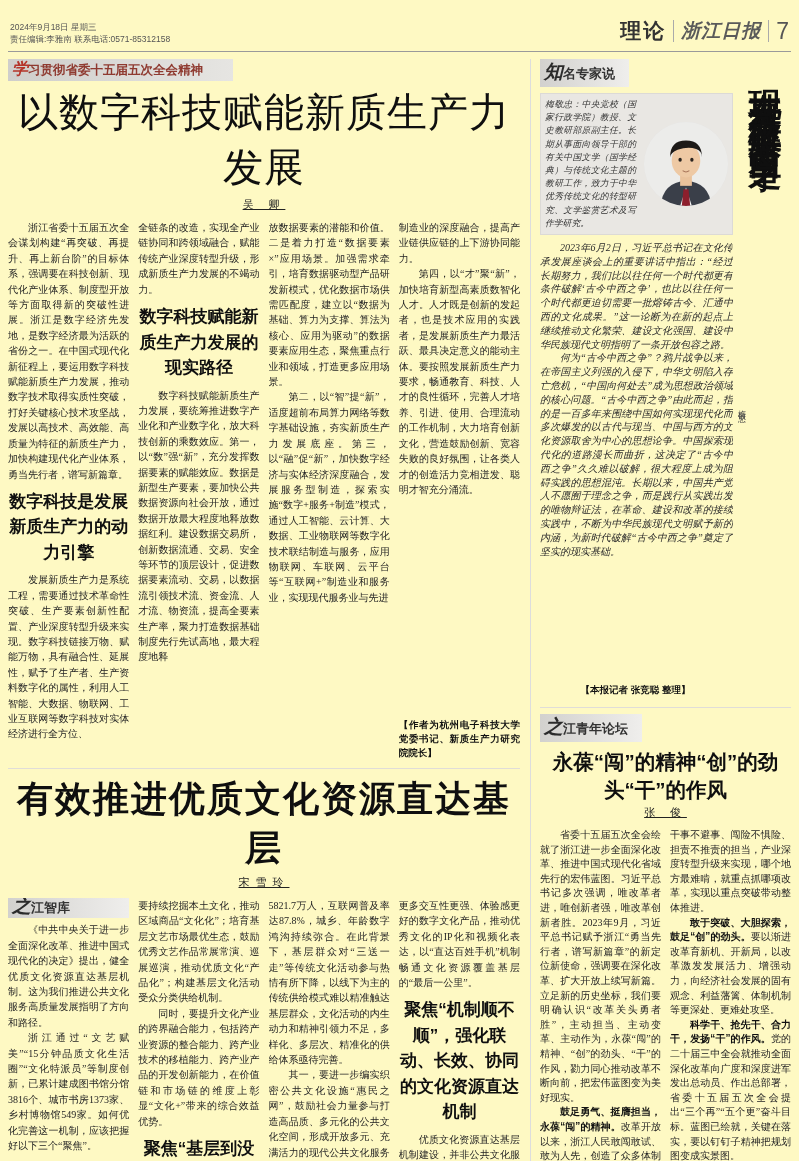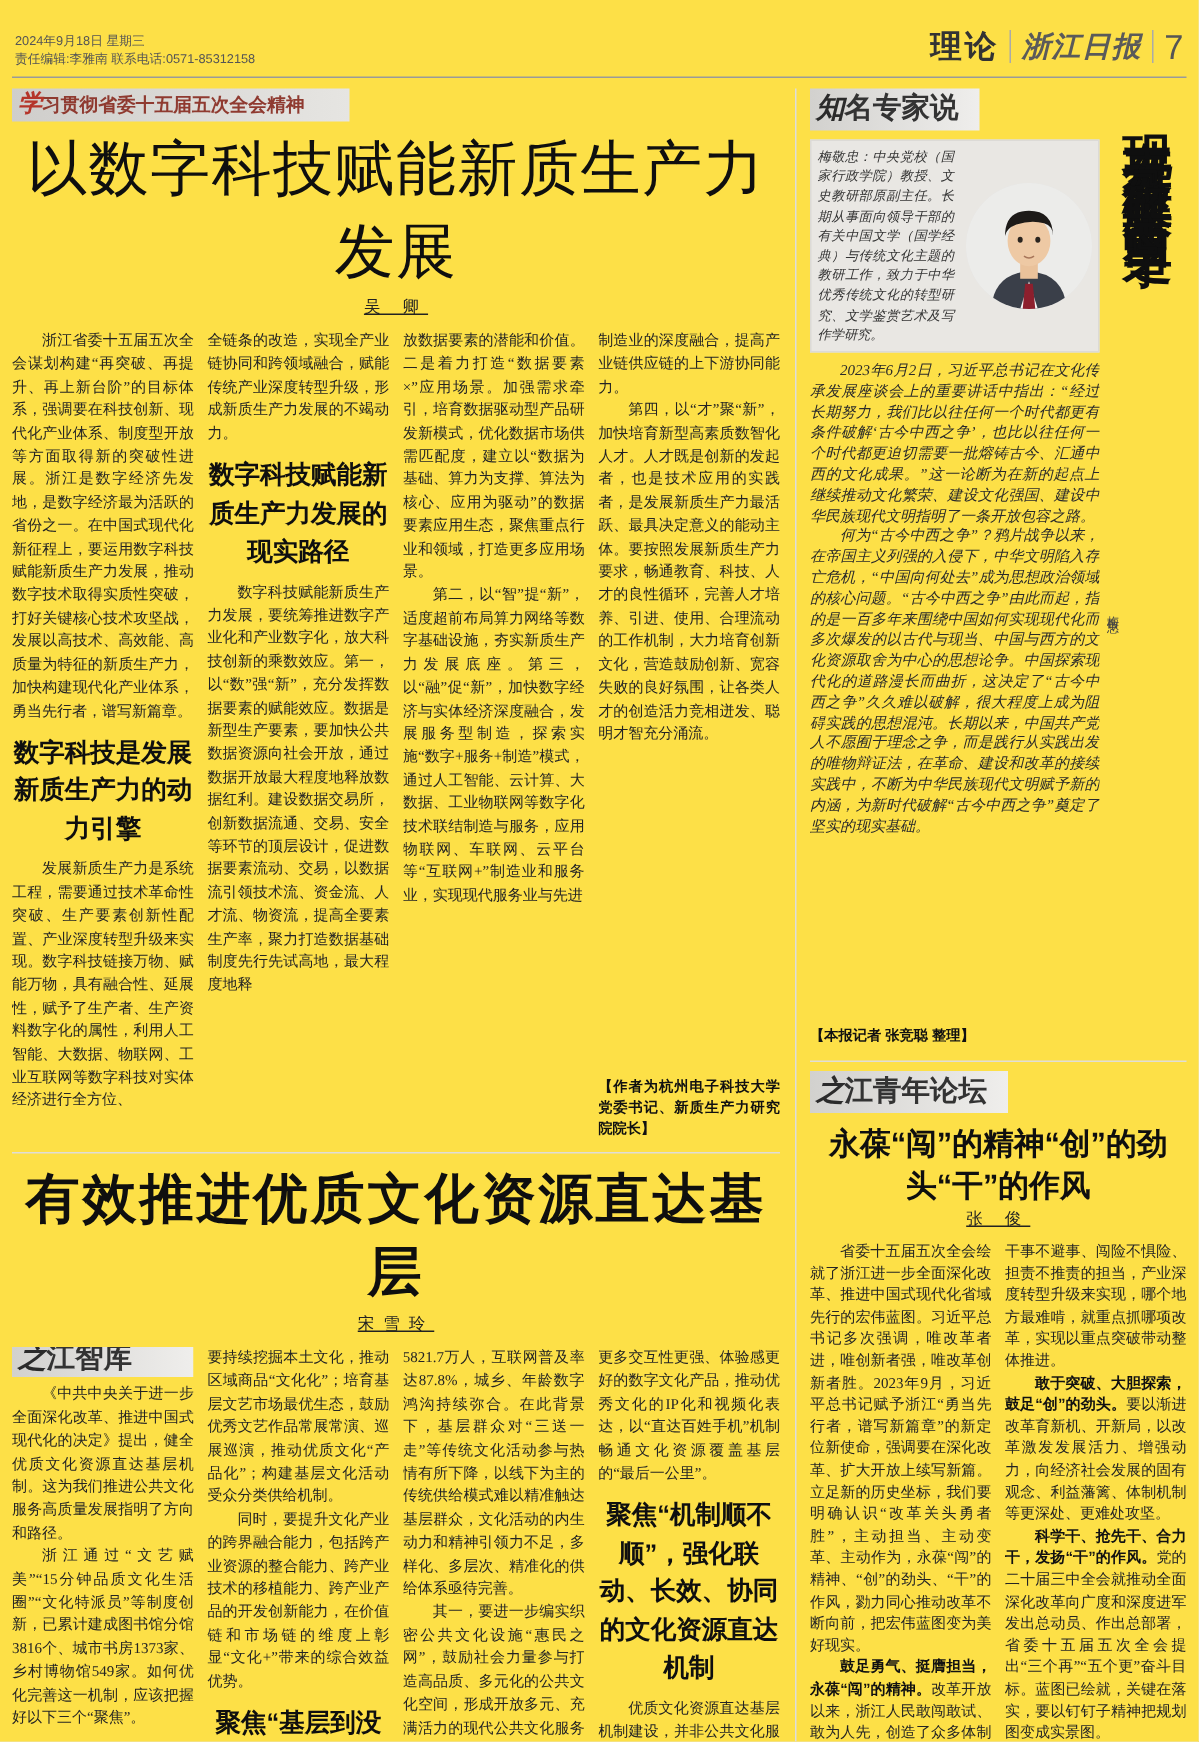--- a/index.html
+++ b/index.html
@@ -1,17 +1,17 @@
 <!DOCTYPE html>
 <html><head>
 <meta charset="utf-8">
 <style>
   * { margin:0; padding:0; box-sizing:border-box; }
   body { background:#e8e6e2; font-family:"Liberation Serif","DejaVu Serif",serif; }
-  .page { width:799px; height:1161px; background:#fde047; margin:0 auto; overflow:hidden;
+  .page { width:799px; height:1161px; background:#fef9c3; margin:0 auto; overflow:hidden;
           padding:8px 8px 0 8px; color:#1c1c1c; }
 
   
   .hdr { display:flex; justify-content:space-between; align-items:flex-end;
          border-bottom:1px solid #9a9a9a; padding:2px 2px 6px 2px; height:44px; }
   .hdr-left { font-family:"Liberation Sans",sans-serif; font-size:8.5px; line-height:12px; color:#555; }
   .hdr-right { display:flex; align-items:center; gap:7px; }
   .hdr-section { font-family:"Liberation Sans",sans-serif; font-weight:bold; font-size:21px; color:#333; letter-spacing:2px; }
   .hdr-sep { width:1px; height:22px; background:#aaa; }
   .hdr-logo { font-family:"DejaVu Serif",serif; font-style:italic; font-weight:bold; font-size:19px; color:#5a5a5a; letter-spacing:1px; }
@@ -20,21 +20,21 @@
   .content { display:flex; gap:10px; padding-top:7px; }
   .left-region { width:512px; }
   .right-region { flex:1; border-left:1px solid #ddd; padding-left:9px; }
 
   
   .badge { display:inline-block; background:linear-gradient(90deg,#cfcecb,#e6e5e2); padding:0 30px 1px 4px; }
   .badge .big { font-family:"DejaVu Serif",serif; font-style:italic; font-weight:bold; font-size:16px; color:#b5352a; }
   .badge .rest { font-family:"Liberation Sans",sans-serif; font-weight:bold; font-size:12.5px; color:#8f3a30; }
   .sec-label { background:linear-gradient(90deg,#d2d1ce,#efeeec); padding:0 14px 2px 4px; display:inline-block; margin-bottom:4px; }
   .sec-big { font-family:"DejaVu Serif",serif; font-style:italic; font-weight:bold; font-size:19px; color:#2b2b2b; }
-  .sec-rest { font-family:Liberation Mono, monospace; font-weight:bold; font-size:19px; color:#333; }
+  .sec-rest { font-family:Liberation Mono, monospace; font-weight:bold; font-size:13px; color:#333; }
 
   
   .main-title { font-family:"Liberation Sans",sans-serif; font-weight:normal; font-size:40px;
                 letter-spacing:1px; text-align:center; color:#0f0f0f; margin:4px 0 2px 0; }
   .byline { text-align:center; font-size:11px; letter-spacing:6px; color:#222; margin-bottom:8px;text-decoration:underline; }
   .culture-title { font-family:"Liberation Sans",sans-serif; font-weight:bold; font-size:36px;
                    letter-spacing:2px; text-align:center; color:#0f0f0f; margin:2px 0 2px 0; }
   .youth-title { font-family:"Liberation Sans",sans-serif; font-weight:bold; font-size:20.5px;
                  text-align:center; color:#0f0f0f; margin:2px 0 1px 0; }
 
@@ -54,21 +54,21 @@
                 line-height:14px; margin-top:auto; padding-top:6px; color:#111; }
 
   
   .expert { display:flex; gap:6px; }
   .expert-main { flex:1; min-width:0; }
   .bio-box { background:#e9e7e3; border:1px solid #dcdad6; display:flex; gap:8px; padding:4px; margin:2px 0 6px 0; }
   .bio-text { flex:1; font-size:8.8px; line-height:13.2px; text-align:justify; color:#333; font-style:italic; }
   .avatar { width:84px; height:84px; border-radius:50%; overflow:hidden; background:#e3e3e3; flex-shrink:0; align-self:center; }
   .expert-body .col { height:438px; font-size:10px; line-height:13.8px; font-style:italic; color:#2a2a2a; }
   .expert-credit { font-family:"Liberation Sans",sans-serif; font-weight:bold; font-size:9.5px;
-                   text-align:left; padding:5px 2px 0 0; color:#111; }
+                   text-align:center; padding:5px 2px 0 0; color:#111; }
   .vtitle-wrap { width:52px; position:relative; padding-top:4px; }
   .vtitle { writing-mode:vertical-rl; font-family:"Liberation Sans",sans-serif; font-weight:bold;
             font-size:33px; letter-spacing:5px; line-height:50px; color:#0f0f0f; height:556px; margin:0 auto; }
   .vauthor { position:absolute; left:-4px; top:54%; writing-mode:vertical-rl;
              font-size:8px; color:#444; letter-spacing:2px; }
 
   .youth { border-top:1px solid #e0ddd8; margin-top:10px; padding-top:6px; }
   .culture { border-top:1px solid #e0ddd8; margin-top:8px; padding-top:4px; }
 </style>
 </head>

